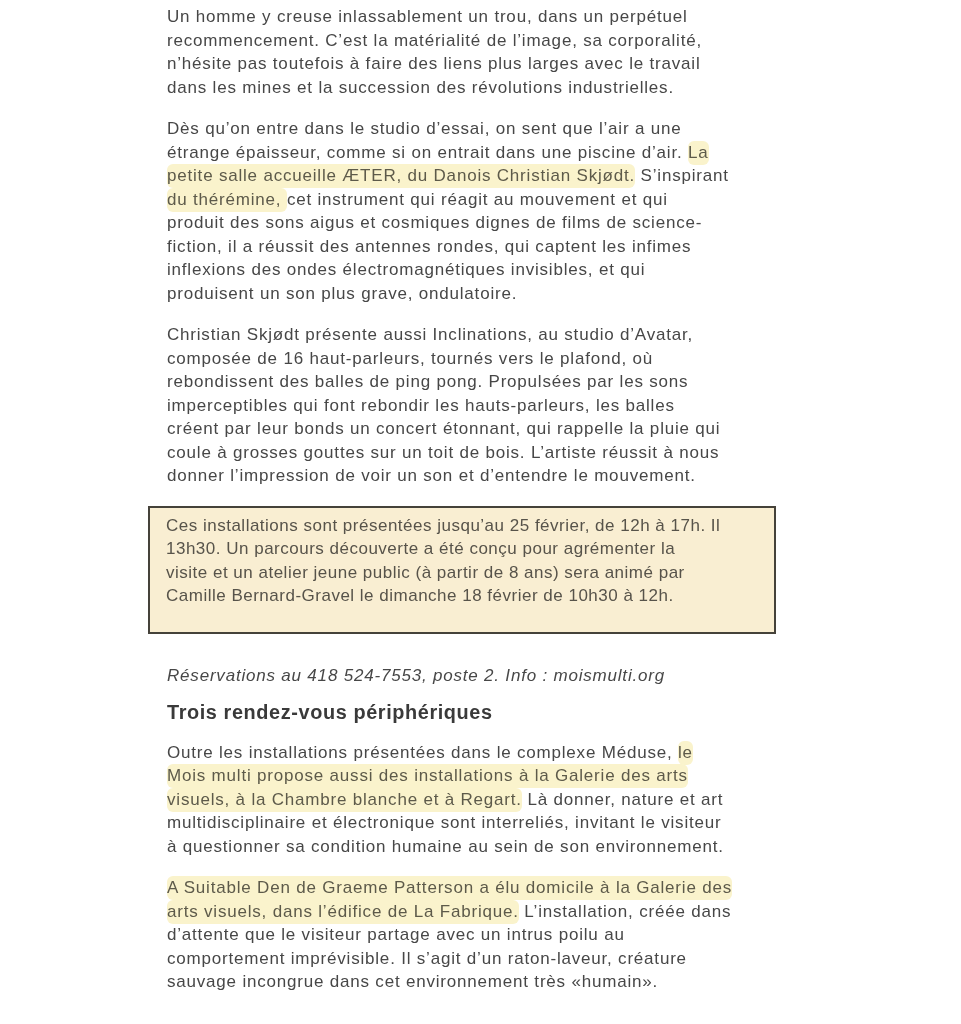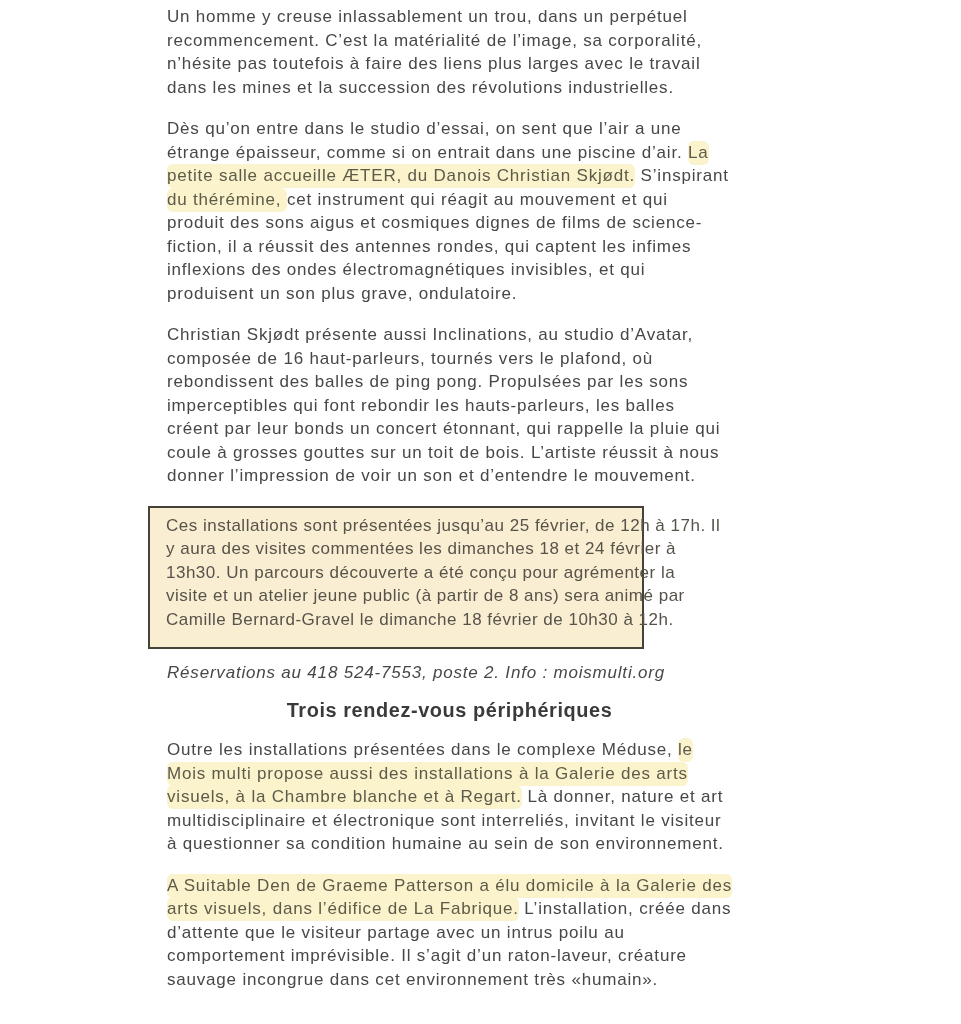--- a/index.html
+++ b/index.html
@@ -32,40 +32,39 @@
     white-space: pre;
   }
   .hl {
     background: var(--hl-bg, #faf3cc);
     color: var(--hl-text, #5d5a4a);
     padding: 2px 0 3px 0;
     border-radius: 6px;
   }
   .callout {
     box-sizing: border-box;
-    width: 496px;
+    width: 628px;
     margin-left: -19px;
-    margin-bottom: 12px;
-    padding: 6px 4px 16px 16px;
+    margin-bottom: 30px;
+    padding: 6px 4px 24px 16px;
     background: var(--callout-bg, #f9eed2);
     border: 2px solid var(--callout-border, #45423a);
     color: var(--callout-text, #57534a);
     letter-spacing: 0.5px;
   }
   .note {
     font-style: italic;
     margin-bottom: 14px;
     color: var(--text-color, #474747);
   }
   .heading {
     font-weight: bold;
     margin-bottom: 16px;
     color: var(--heading-color, #3a3a3a);
     letter-spacing: 0.6px;
-    text-align: center;
   }
 </style>
 </head>
 <body>
 
 <div class="page">
   <div class="article">
       <div class="para">
         <div class="line"><span class="seg">Un homme y creuse inlassablement un trou, dans un perpétuel</span></div>
         <div class="line"><span class="seg">recommencement. C’est la matérialité de l’image, sa corporalité,</span></div>
@@ -86,21 +85,20 @@
         <div class="line"><span class="seg">Christian Skjødt présente aussi Inclinations, au studio d’Avatar,</span></div>
         <div class="line"><span class="seg">composée de 16 haut-parleurs, tournés vers le plafond, où</span></div>
         <div class="line"><span class="seg">rebondissent des balles de ping pong. Propulsées par les sons</span></div>
         <div class="line"><span class="seg">imperceptibles qui font rebondir les hauts-parleurs, les balles</span></div>
         <div class="line"><span class="seg">créent par leur bonds un concert étonnant, qui rappelle la pluie qui</span></div>
         <div class="line"><span class="seg">coule à grosses gouttes sur un toit de bois. L’artiste réussit à nous</span></div>
         <div class="line"><span class="seg">donner l’impression de voir un son et d’entendre le mouvement.</span></div>
       </div>
       <div class="callout">
         <div class="line"><span class="seg">Ces installations sont présentées jusqu’au 25 février, de 12h à 17h. Il</span></div>
-        <div class="line"><span class="seg">y aura des visites commentées les dimanches 18 et 24 février à</span></div>
         <div class="line"><span class="seg">13h30. Un parcours découverte a été conçu pour agrémenter la</span></div>
         <div class="line"><span class="seg">visite et un atelier jeune public (à partir de 8 ans) sera animé par</span></div>
         <div class="line"><span class="seg">Camille Bernard-Gravel le dimanche 18 février de 10h30 à 12h.</span></div>
       </div>
       <div class="note">
         <div class="line"><span class="seg">Réservations au 418 524-7553, poste 2. Info : moismulti.org</span></div>
       </div>
       <h3 class="heading">
         <div class="line"><span class="seg">Trois rendez-vous périphériques</span></div>
       </h3>

